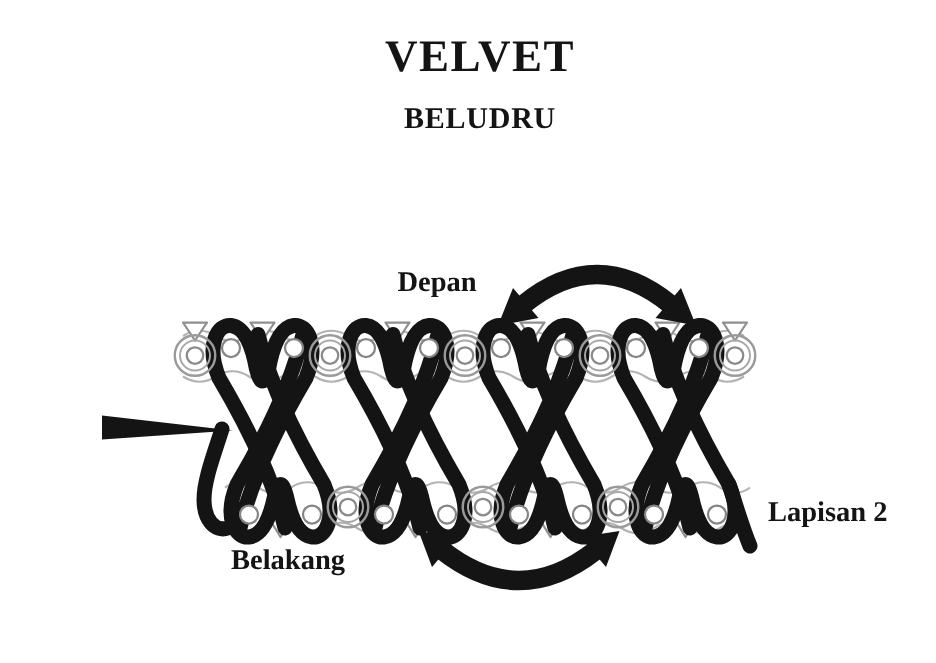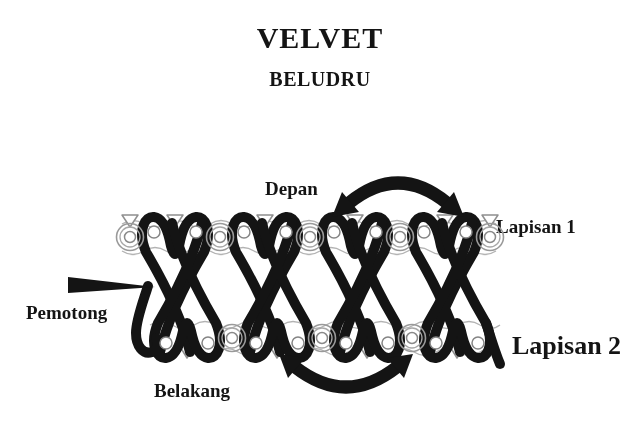--- a/index.html
+++ b/index.html
@@ -15,44 +15,42 @@
     font-family:Liberation Serif, serif;
     color:var(--ink);
     overflow:hidden;
   }
   .lbl{position:absolute;font-weight:bold;color:var(--ink);white-space:nowrap;}
   .title{left:200px;top:21px;width:240px;text-align:center;font-size:30px;font-weight:700;letter-spacing:1px;}
   .subtitle{left:200px;top:57px;width:240px;text-align:center;font-size:20px;font-weight:800;letter-spacing:.5px;margin-top:11px;}
   .front{left:255px;top:178px;font-size:19px;margin-left:10px;}
   .layer1{left:496px;top:216px;font-size:19px;}
   .cutter{left:26px;top:302px;font-size:19px;}
-  .layer2{left:512px;top:331px;font-size:26px;}
-  .back{left:154px;top:380px;font-size:19px;}
+  .layer2{left:512px;top:331px;font-size:19px;}
+  .back{left:154px;top:363px;font-size:19px;}
   svg{position:absolute;left:0;top:0;}
   .pile{fill:none;stroke:var(--ink);stroke-width:10;stroke-linecap:round;stroke-linejoin:round;}
   .wave{fill:none;stroke:#b3b3b3;stroke-width:1.4;}
   .tri{fill:#ffffff;stroke:#8f8f8f;stroke-width:1.5;stroke-linejoin:round;}
   .ring-o{fill:none;stroke:#9a9a9a;stroke-width:1.6;}
   .ring-m{fill:none;stroke:#a8a8a8;stroke-width:1.3;}
   .ring-i{fill:#ffffff;stroke:#8a8a8a;stroke-width:1.5;}
   .weft{fill:#ffffff;stroke:#858585;stroke-width:1.5;}
   .solid{fill:var(--ink);stroke:none;}
   .arc{fill:none;stroke:var(--ink);stroke-width:13;}
 </style>
 </head>
 <body>
 
 <div class="stage">
 
   <div class="lbl title">VELVET</div>
   <div class="lbl subtitle">BELUDRU</div>
 
   <div class="lbl front">Depan</div>
-  <div class="lbl layer1">Lapisan 1</div>
-  <div class="lbl cutter">Pemotong</div>
   <div class="lbl layer2">Lapisan 2</div>
   <div class="lbl back">Belakang</div>
 
   <svg width="624" height="442" viewBox="0 0 624 442">
 
     <g>
       <path class="wave" d="M122 224 Q133 217 144 224 T166 224 T188 224 T210 224 T232 224 T254 224 T276 224 T298 224 T320 224 T342 224 T364 224 T386 224 T408 224 T430 224 T452 224 T474 224 T496 224"></path>
       <path class="wave" d="M122 251 Q133 258 144 251 T166 251 T188 251 T210 251 T232 251 T254 251 T276 251 T298 251 T320 251 T342 251 T364 251 T386 251 T408 251 T430 251 T452 251 T474 251 T496 251"></path>
       <path class="wave" d="M150 325 Q161 318 172 325 T194 325 T216 325 T238 325 T260 325 T282 325 T304 325 T326 325 T348 325 T370 325 T392 325 T414 325 T436 325 T458 325 T480 325 T500 325"></path>
       <path class="wave" d="M150 352 Q161 359 172 352 T194 352 T216 352 T238 352 T260 352 T282 352 T304 352 T326 352 T348 352 T370 352 T392 352 T414 352 T436 352 T458 352 T480 352 T500 352"></path>

